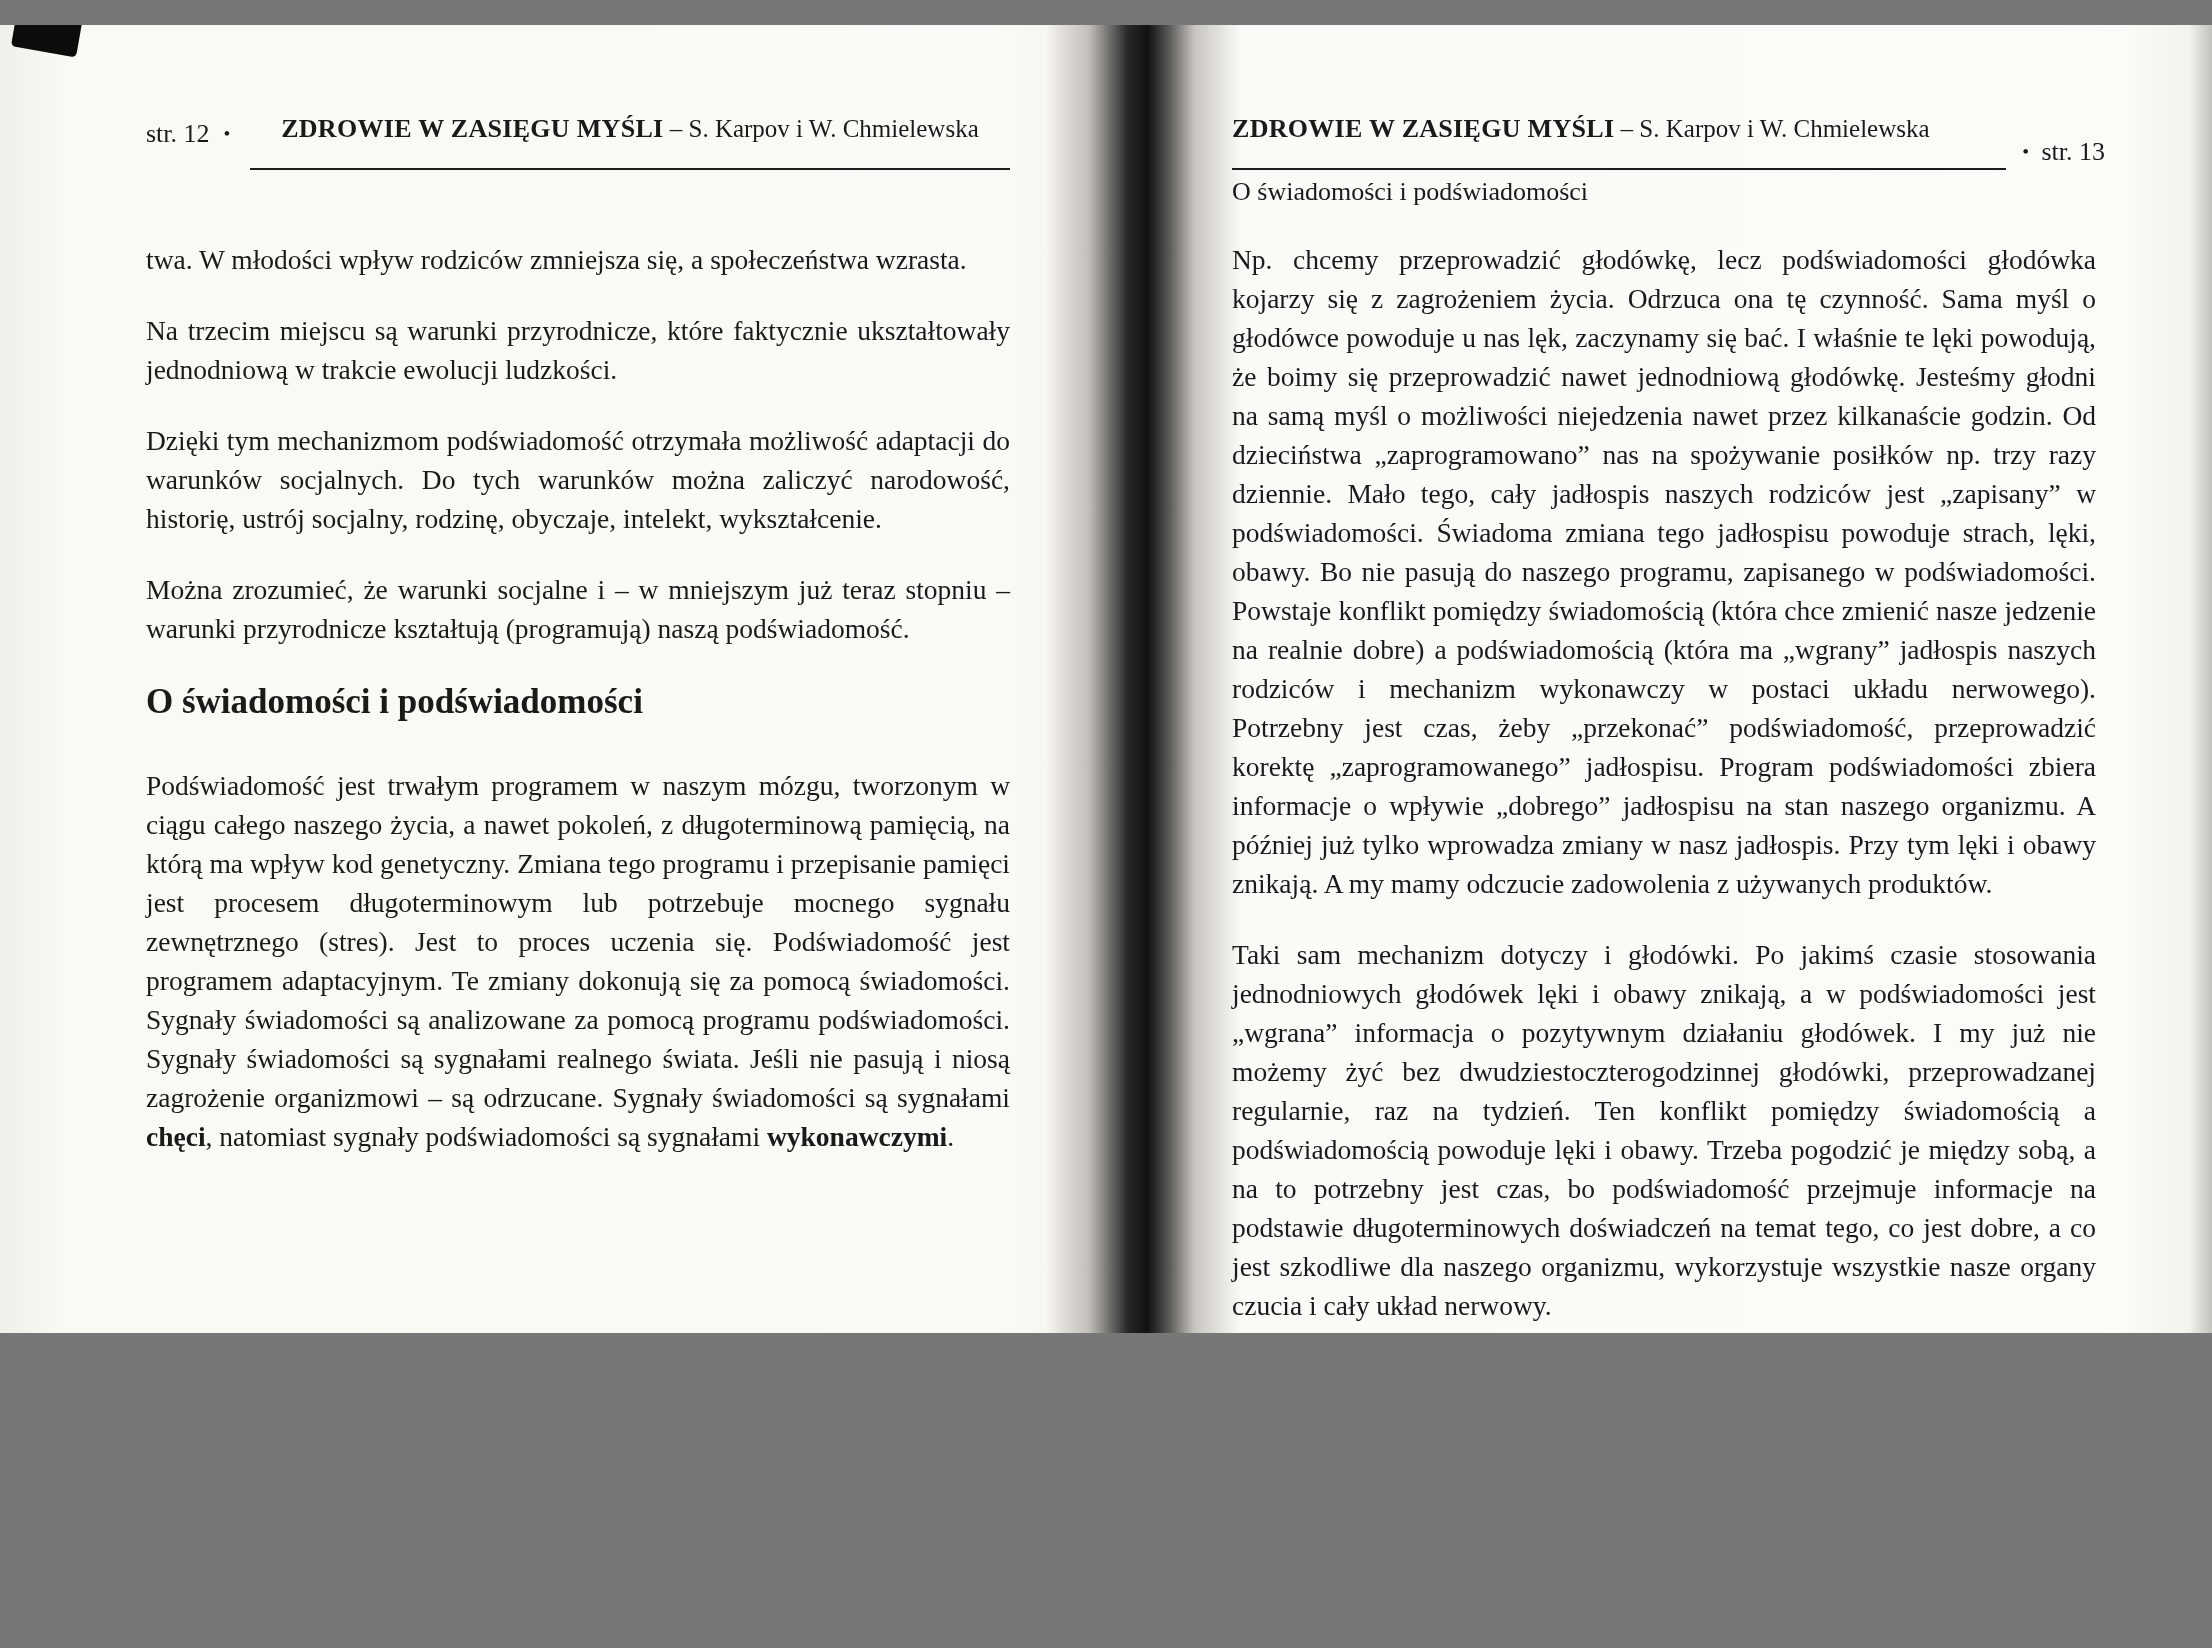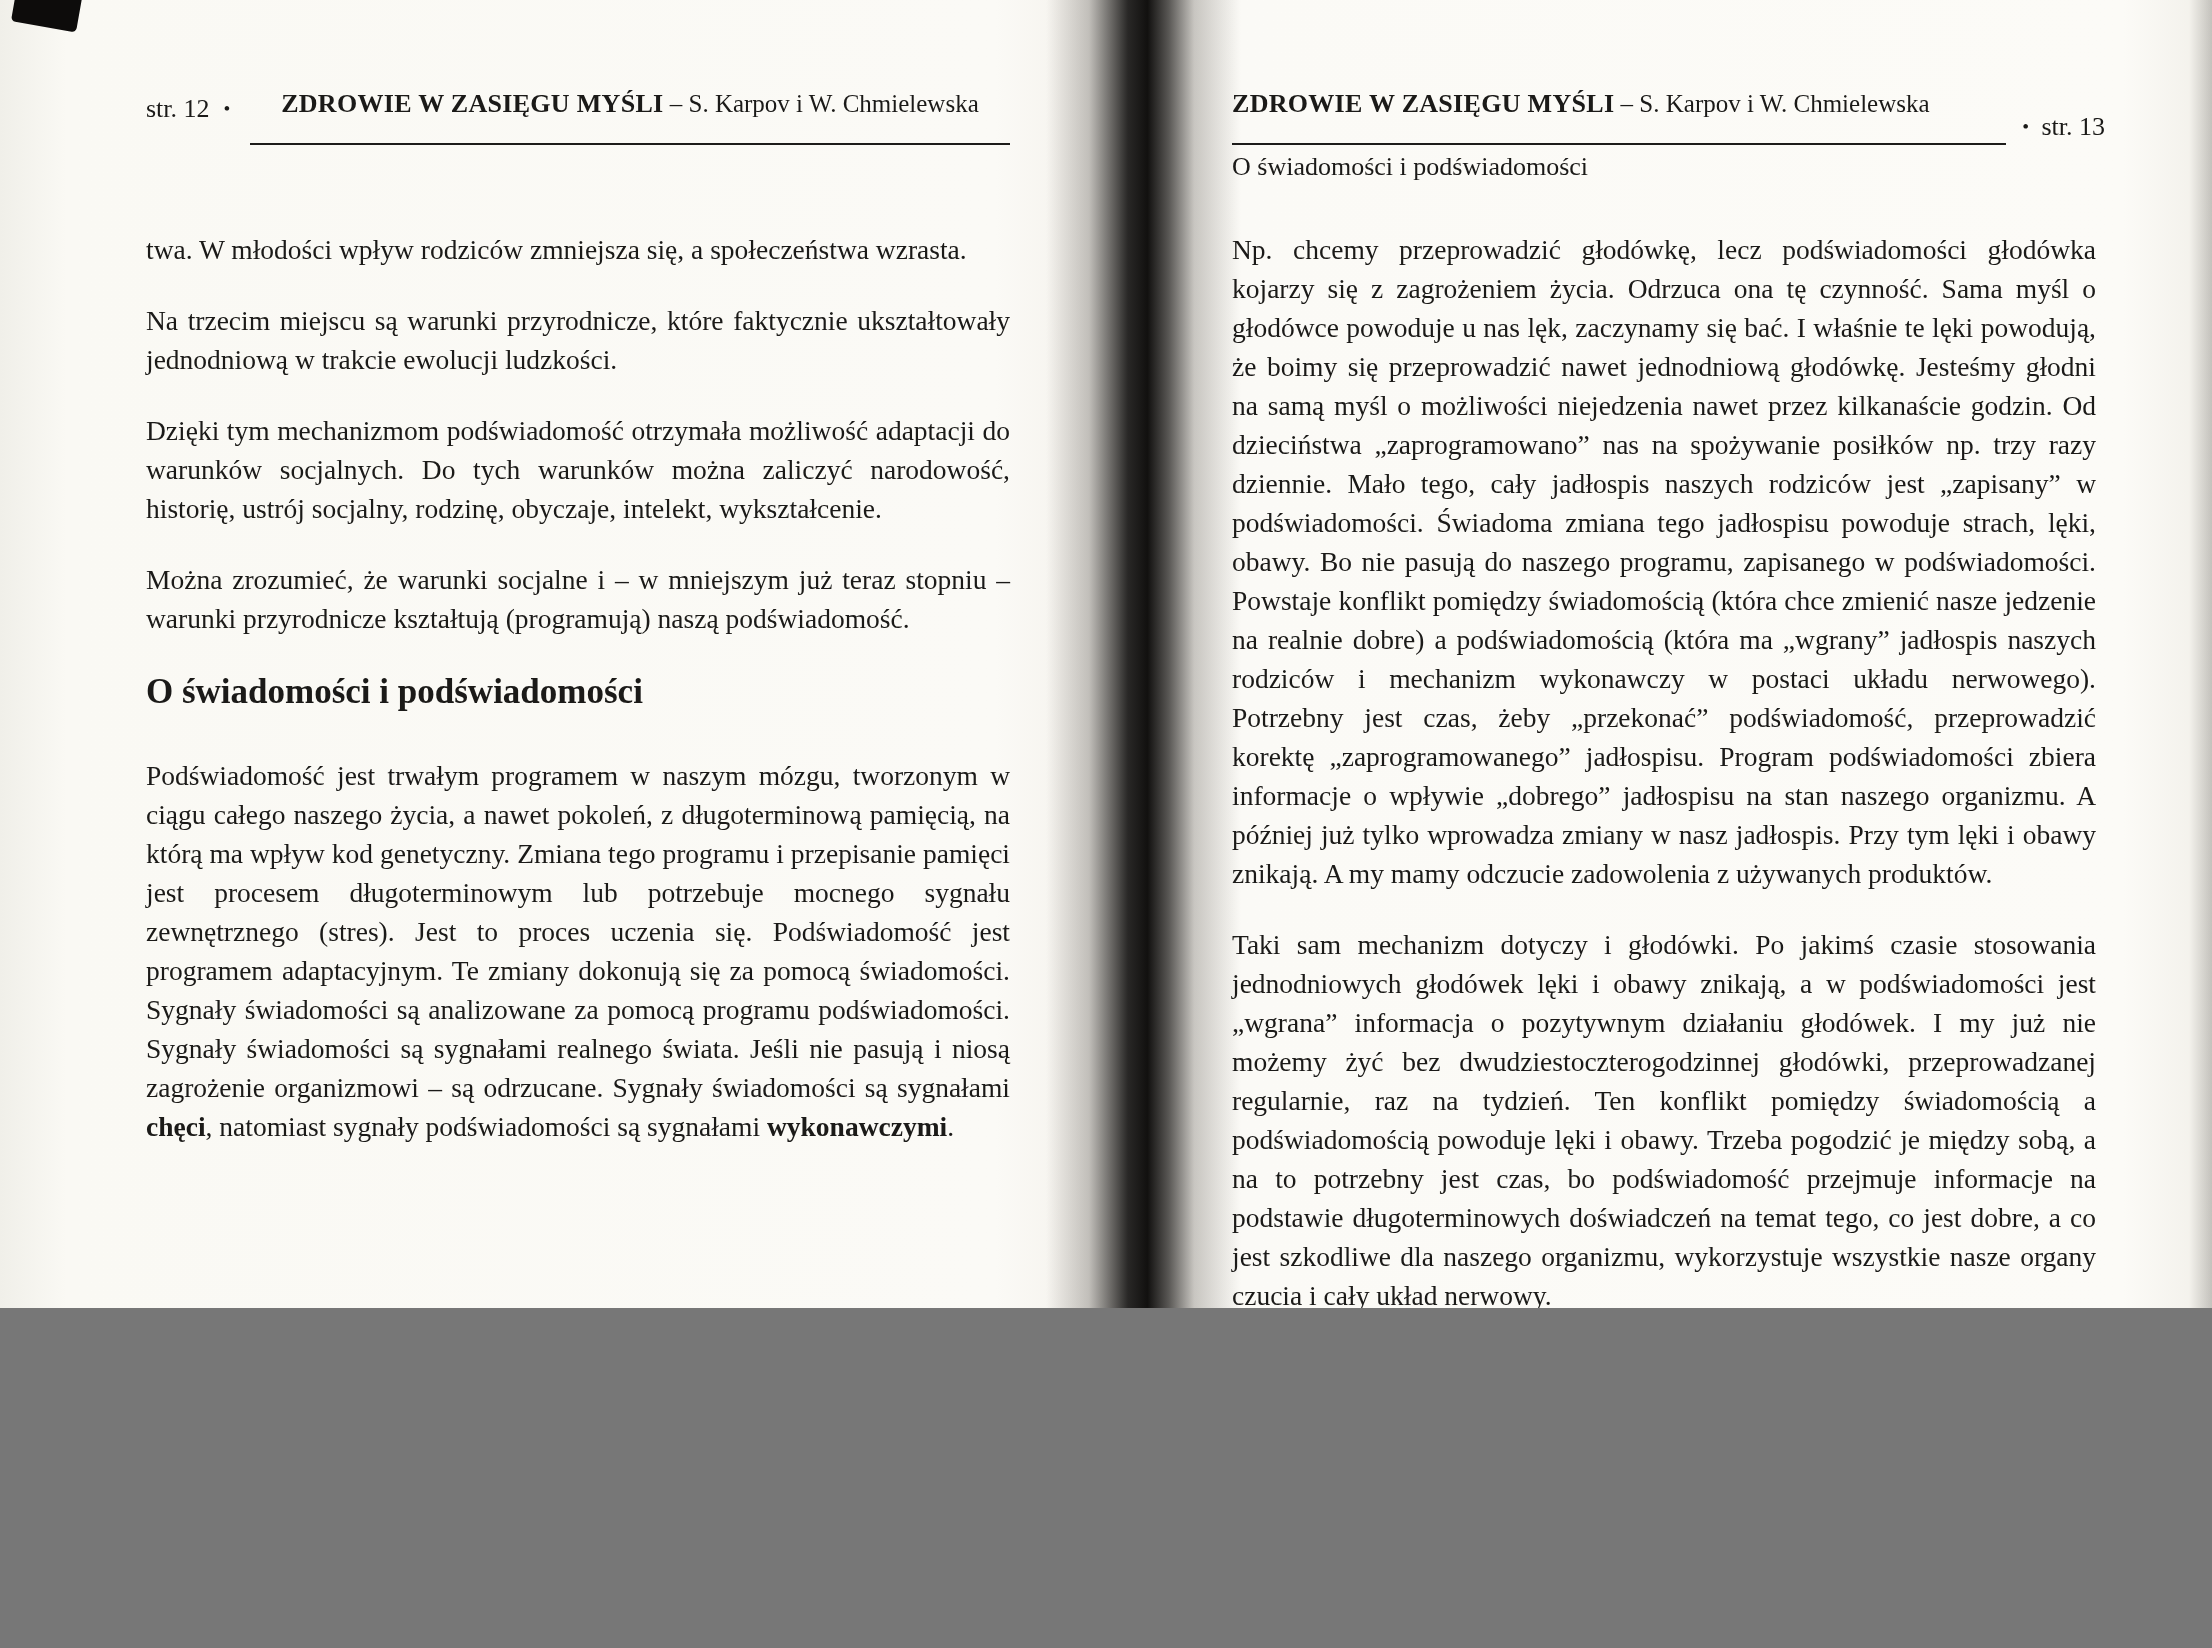--- a/index.html
+++ b/index.html
@@ -10,20 +10,21 @@
   .scan {
     position: relative;
     width: 2212px;
     height: 1308px;
     overflow: hidden;
     background: linear-gradient(to right,
       #f0efe9 0%, #faf9f4 3%, #fbfaf6 45%, #f6f4ef 48%,
       #fbfaf6 56%, #fcfbf7 96%, #f1efe9 100%);
     font-family: "Liberation Serif", serif;
     color: #1b1a18;
+    margin-top: 25px;
   }
 
   
   .spine-shadow {
     position: absolute;
     left: 1046px;
     top: 0;
     width: 195px;
     height: 100%;
     background: linear-gradient(to right,
@@ -93,21 +94,21 @@
   .subline {
     padding-top: 7px;
     font-size: 26px;
   }
   .subline.right { text-align: right; }
   .subline.left  { text-align: left; }
 
   
   .body-col {
     position: absolute;
-    top: 230px;
+    top: 215px;
     width: 864px;
     font-size: 27.5px;
     line-height: 39px;
     text-align: justify;
   }
   #left-body  { left: 146px; }
   #right-body { left: 1232px; }
   .body-col p  { margin: 0 0 32px 0; }
   .body-col h2 {
     font-size: 35px;

